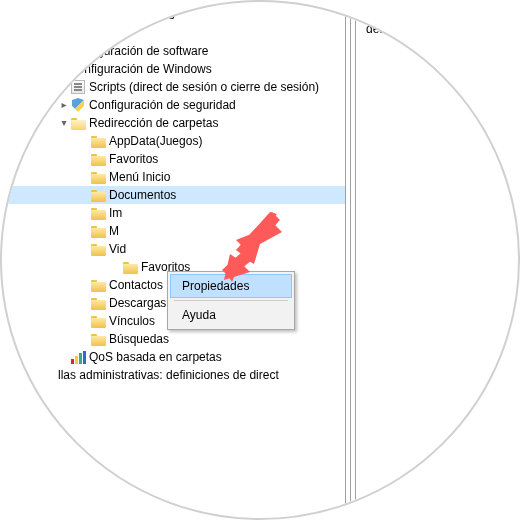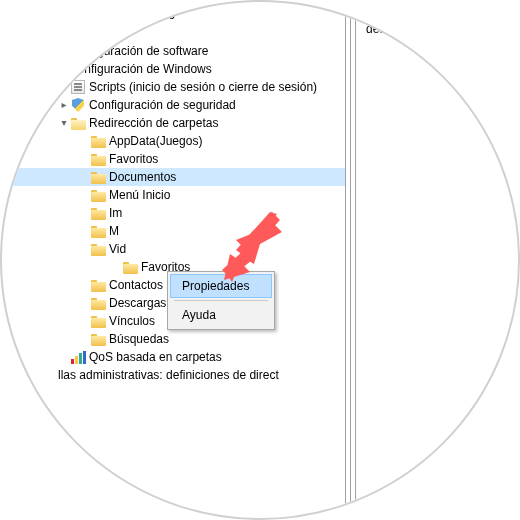--- a/index.html
+++ b/index.html
@@ -28,21 +28,21 @@
   .bars span{width:3px;display:block}
   .bars span:nth-child(1){height:5px;background:#d23}
   .bars span:nth-child(2){height:8px;background:#f7c948}
   .bars span:nth-child(3){height:11px;background:#3a8}
   .bars span:nth-child(4){height:13px;background:#36c}
   
   .printer{width:14px;height:10px;background:#9aa0a6;border-radius:1px;position:relative}
   .printer::before{content:"";position:absolute;left:3px;top:-4px;width:8px;height:4px;background:#fff;border:1px solid #9aa0a6;border-bottom:none}
   .printer::after{content:"";position:absolute;left:3px;bottom:-3px;width:8px;height:4px;background:#fff;border:1px solid #9aa0a6}
   
-  .ctx{position:absolute;left:165px;top:269px;width:108px;background:#f2f2f2;border:1px solid #a7a7a7;box-shadow:2px 2px 3px rgba(0,0,0,.25);padding:2px;box-sizing:border-box;z-index:10}
+  .ctx{position:absolute;left:165px;top:269px;width:128px;background:#f2f2f2;border:1px solid #a7a7a7;box-shadow:2px 2px 3px rgba(0,0,0,.25);padding:2px;box-sizing:border-box;z-index:10}
   .ctx-item{height:24px;line-height:24px;padding:0 12px;cursor:default}
   .ctx-item.hover{background:#bfe0ff;border:1px solid #8cc8ff;padding:0 11px;height:22px;line-height:22px}
   .ctx-sep{height:1px;background:#c9c9c9;margin:2px 4px}
   
   .arrow{position:absolute;left:220px;top:210px;width:60px;height:70px;z-index:20;pointer-events:none}
 </style>
 </head>
 <body>
 
 <div class="circle-mask">
@@ -76,21 +76,21 @@
         <span class="ico">
             <span class="folder open"></span>
           </span>
         <span class="lbl">Configuración de Windows</span>
       </div>
 
       <div class="row" style="padding-left:68px">
         <span class="ico">
             <span class="script"></span>
           </span>
-        <span class="lbl">Scripts (inicio de sesión o cierre de sesión)</span>
+        <span class="lbl">Scripts (direct de sesión o cierre de sesión)</span>
       </div>
 
       <div class="row" style="padding-left:56px">
         <span class="twisty">▸</span>
         <span class="ico">
             <span class="shield"></span>
           </span>
         <span class="lbl">Configuración de seguridad</span>
       </div>
 
@@ -107,31 +107,31 @@
             <span class="folder"></span>
           </span>
           <span class="lbl">AppData(Juegos)</span>
         </div>
       <div class="row" style="padding-left:88px">
           <span class="ico">
             <span class="folder"></span>
           </span>
           <span class="lbl">Favoritos</span>
         </div>
+      <div class="row" style="padding-left:88px">
+          <span class="ico">
+            <span class="folder"></span>
+          </span>
+          <span class="lbl">Menú Inicio</span>
+        </div>
       <div class="row selected" style="padding-left:88px">
           <span class="ico">
             <span class="folder"></span>
           </span>
           <span class="lbl">Documentos</span>
-        </div>
-      <div class="row" style="padding-left:88px">
-          <span class="ico">
-            <span class="folder"></span>
-          </span>
-          <span class="lbl">Menú Inicio</span>
         </div>
       <div class="row" style="padding-left:88px">
           <span class="ico">
             <span class="folder"></span>
           </span>
           <span class="lbl">Im</span>
         </div>
       <div class="row" style="padding-left:88px">
           <span class="ico">
             <span class="folder"></span>

